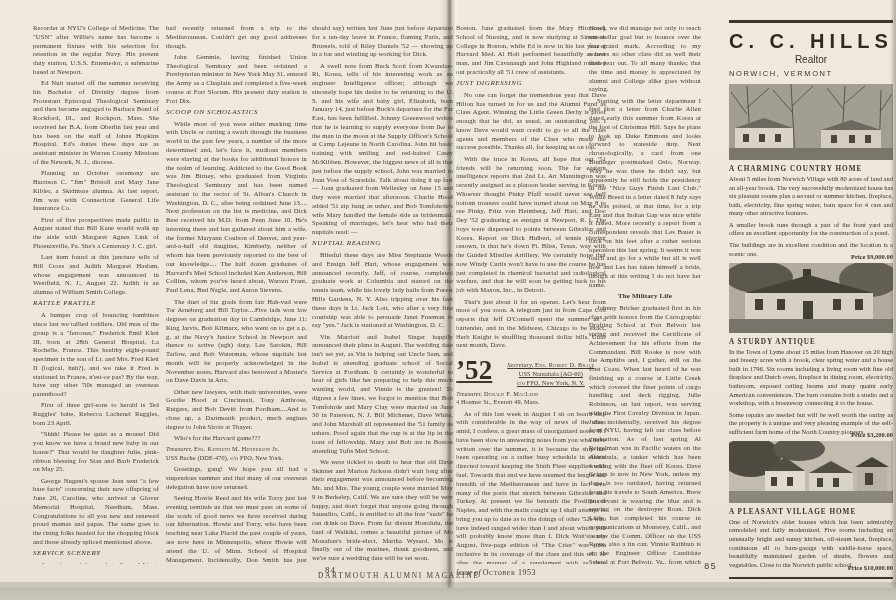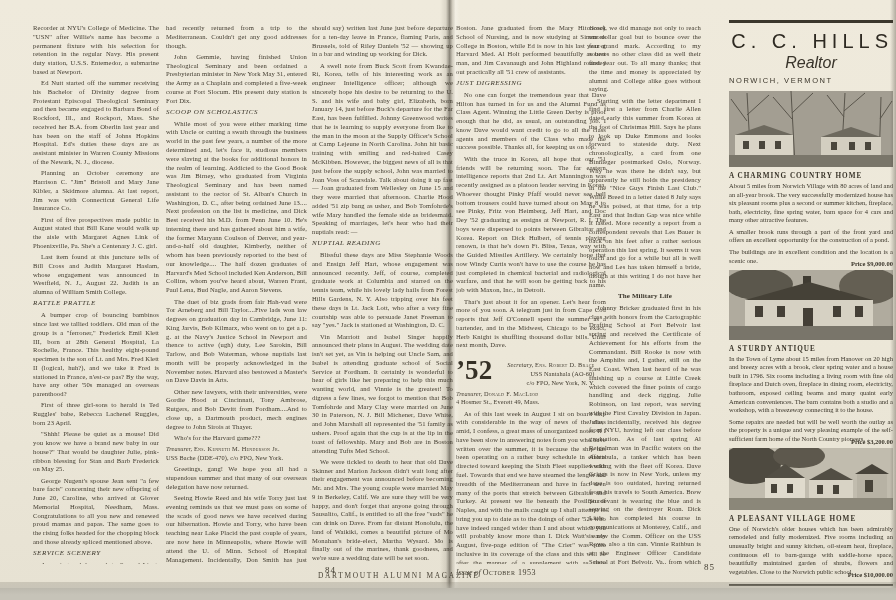--- a/index.html
+++ b/index.html
@@ -8,34 +8,34 @@
     background:linear-gradient(180deg,#efeadc 0%,#ece7d8 60%,#e7e2d3 100%);}
   
   .col{position:absolute;top:24px;height:540px;overflow:hidden;text-align:justify;
     font-size:6.6px;line-height:1.33;color:#403a2e;letter-spacing:.1px;}
   .col p{margin:0 0 2.5px 0;text-indent:8px;}
   .col p.cont{text-indent:0;}
   .sect-head{font-style:italic;letter-spacing:.6px;margin:5px 0 3px 0;text-indent:0 !important;
     font-size:7px;color:#3a352a;}
   .sub-head{font-weight:bold;text-align:center;margin:5px 0 3px 0;text-indent:0 !important;
     font-size:7px;color:#3a352a;}
-  .class-block{display:flex;gap:15px;margin:9px 0 2px 0;align-items:flex-start;text-align:right;}
+  .class-block{display:flex;gap:15px;margin:9px 0 2px 0;align-items:flex-start;text-align:center;text-decoration:underline;}
   .class-num{font-size:27px;font-weight:bold;line-height:.85;color:#353026;}
   .class-info{font-size:6.3px;line-height:1.4;padding-top:2px;}
   .role{font-style:italic;}
   .sc{font-variant:small-caps;letter-spacing:.3px;}
   .treas{font-size:6.3px;text-align:left;text-indent:0 !important;margin:1px 0 4px 0;line-height:1.4;}
   
   #ad{position:absolute;left:729px;top:20px;width:164px;height:544px;color:#3a352a;}
   #ad .toprule{border-top:3px solid #3b372c;margin-bottom:7px;}
   #ad .botrule{border-top:2.5px solid #3b372c;margin-top:6px;}
-  .ad-name{font-family:"Liberation Sans",sans-serif;font-weight:normal;font-size:20px;
-    letter-spacing:5px;text-align:right;color:#2e2a22;}
-  .ad-title{font-family:"Liberation Sans",sans-serif;font-size:16px;text-align:center;
-    margin-top:1px;color:#39342b;font-style:italic;}
+  .ad-name{font-family:"Liberation Sans",sans-serif;font-weight:bold;font-size:20px;
+    letter-spacing:5px;text-align:left;color:#2e2a22;}
+  .ad-title{font-family:"Liberation Sans",sans-serif;font-size:10px;text-align:center;
+    margin-top:1px;color:#39342b;}
   .ad-loc{font-family:"Liberation Sans",sans-serif;font-size:7.5px;letter-spacing:1.6px;
     text-align:left;margin:4px 0 6px 0;}
   .photo{width:164px;display:block;border:0;}
   .listing-head{font-weight:bold;font-size:7.2px;letter-spacing:1px;margin:5px 0 2px 0;}
   .adp{font-size:6.5px;line-height:1.32;text-align:justify;margin:0 0 3px 0;}
   .price-line{text-align:right;font-size:6.5px;font-weight:bold;margin:-8.6px 0 3px 0;}
   
   .pg-num{position:absolute;font-size:9px;color:#454034;letter-spacing:1px;padding-left:44px;}
   #footer-dam{position:absolute;left:318px;top:571px;font-size:7.4px;letter-spacing:1.7px;color:#4a4437;}
   #footer-issue{position:absolute;left:456px;top:568px;font-size:8px;color:#454034;}
@@ -216,18 +216,18 @@
     <p class="price-line">Price $10,000.00</p>
     <div class="botrule"></div>
   </div>
 
   <div class="pg-num" style="left:281px;top:565px;">84</div>
   <div id="footer-dam">DARTMOUTH ALUMNI MAGAZINE</div>
   <div id="footer-issue">
     <span class="it">Issue of</span>
     <span class="sc">October 1953</span>
   </div>
-  <div class="pg-num" style="left:660px;top:562px;">85</div>
+  <div class="pg-num" style="left:660px;top:562px;font-family:Liberation Mono, monospace;">85</div>
 
   <div id="gutter"></div>
   <div id="edge-r"></div>
   <div id="edge-b"></div>
 </div>
 
 </body></html>

